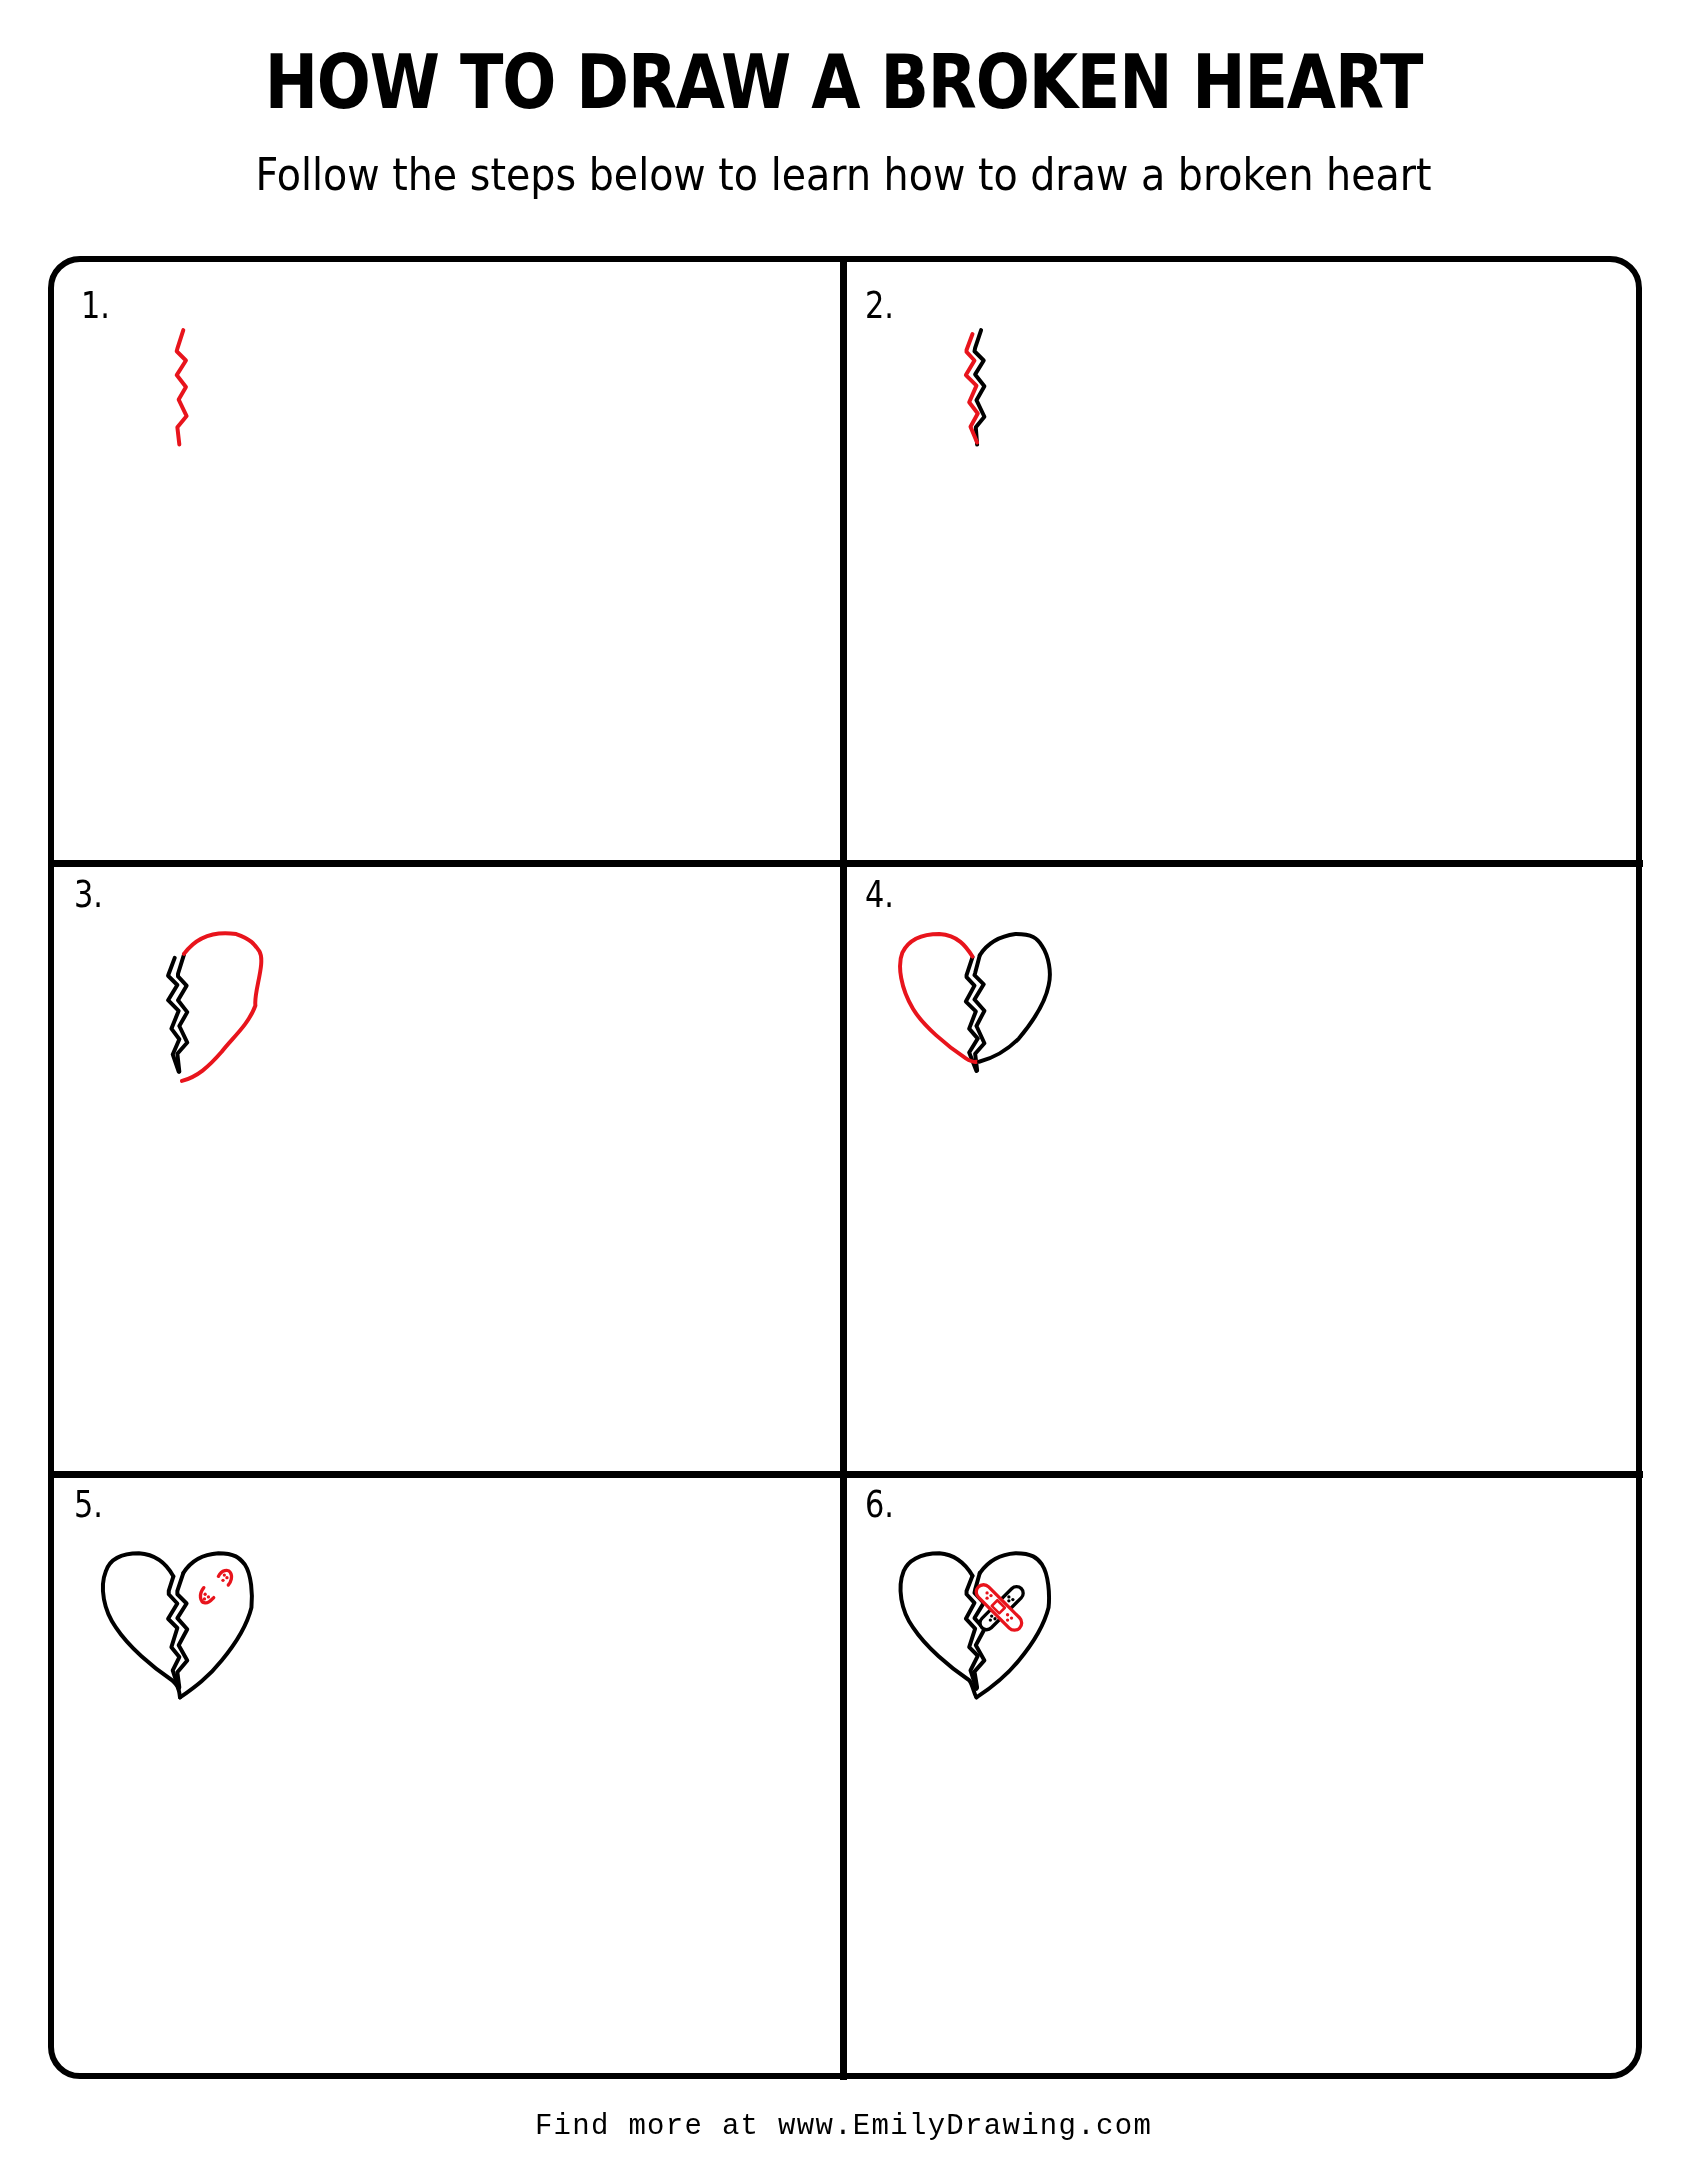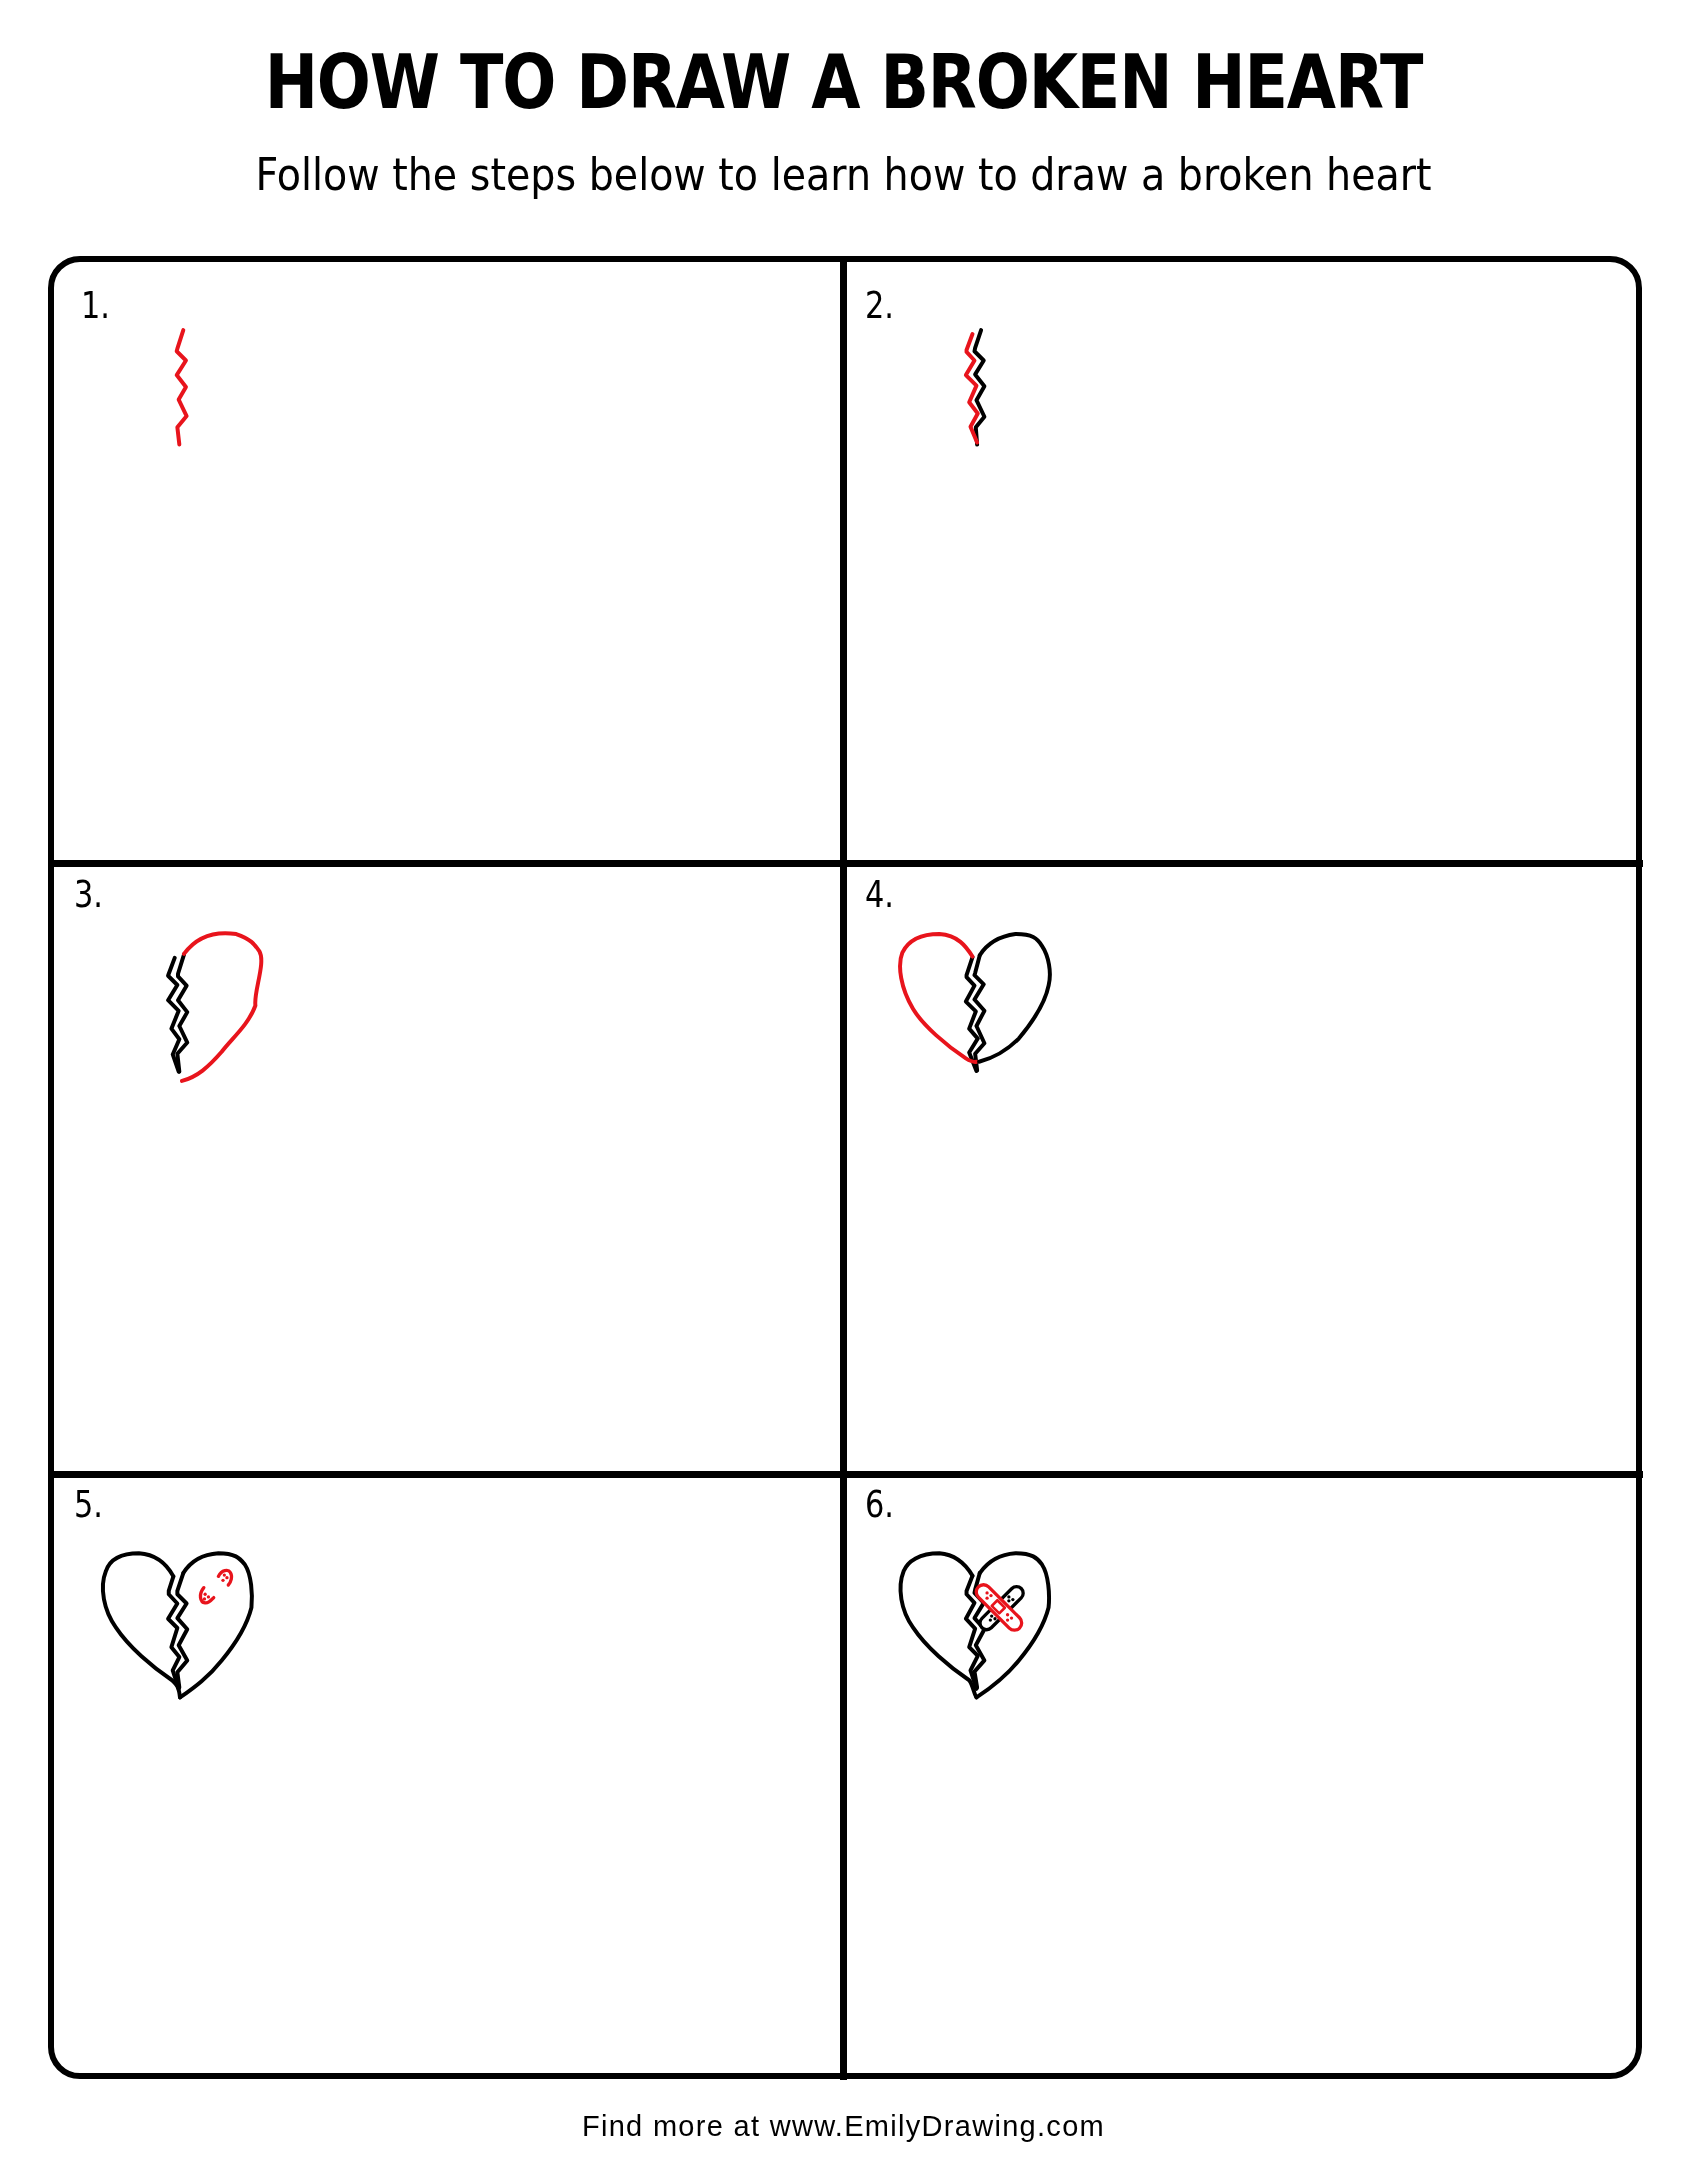--- a/index.html
+++ b/index.html
@@ -21,21 +21,21 @@
   }
   .vdiv { position: absolute; left: 840px; top: 256px; width: 6.6px; height: 1824px; background: #000; }
   .hdiv { position: absolute; left: 48px; width: 1595px; height: 6.6px; background: #000; }
   .step-label {
     position: absolute; font-family: "DejaVu Sans", sans-serif; font-size: 38px; line-height: 1;
     transform: scaleX(0.8); transform-origin: left;
   }
   svg.art { position: absolute; left: 0; top: 0; overflow: visible; }
   .footer {
     position: absolute; left: 0; top: 2112px; width: 1687px; text-align: center;
-    font-family: Liberation Sans, sans-serif; font-size: 29px; letter-spacing: 1.3px; line-height: 1;
+    font-family: Liberation Mono, monospace; font-size: 29px; letter-spacing: 1.3px; line-height: 1;
   }
 </style>
 </head>
 <body>
 
 <div class="title">HOW TO DRAW A BROKEN HEART</div>
 <div class="subtitle">Follow the steps below to learn how to draw a broken heart</div>
 
 <div class="grid"></div>
 <div class="vdiv"></div>

